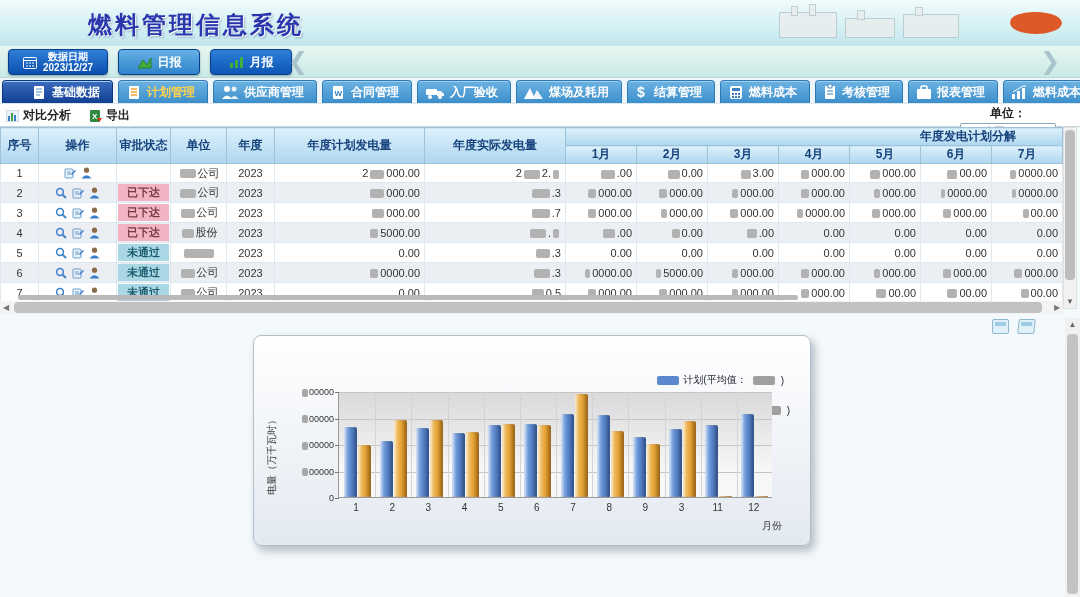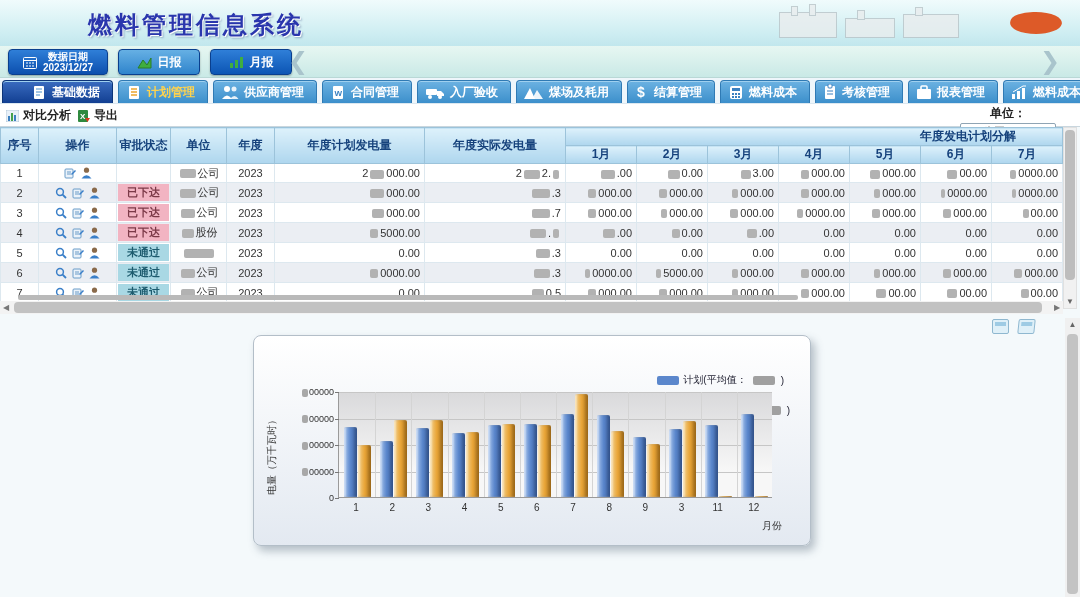--- a/index.html
+++ b/index.html
@@ -37,21 +37,21 @@
   .tab { flex:0 0 auto; height:23px; border-radius:4px 4px 0 0; display:flex; align-items:center; gap:5px;
     padding:0 12px 0 7px; font-size:12px; font-weight:bold; color:#fff; cursor:pointer;
     background:linear-gradient(#6cb2e2,#3c8fcb); border:1px solid #2f7ab4; border-bottom:none; box-shadow:inset 0 1px 0 #9fd0ef; }
   .tab.dark { background:linear-gradient(#3a6cc0,#123f92); border-color:#0c3478;padding-left:28px; }
   .tab.active { color:#ffd34d; }
   .tab svg { display:block; }
 
   
   .toolbar { position:absolute; left:0; top:104px; width:1080px; height:23px; background:#ffffff;
     border-bottom:1px solid #c9d6de; font-size:12px; color:#333; }
-  .tool-left { position:absolute; left:6px; top:3px; display:flex; gap:6px; align-items:center; }
+  .tool-left { position:absolute; left:6px; top:3px; display:flex; gap:18px; align-items:center; }
   .tool-item { display:flex; gap:4px; align-items:center; cursor:pointer; font-weight:bold; color:#222; }
   .tool-right { position:absolute; right:24px; top:1px; display:flex; gap:1px; align-items:center;flex-direction:column; }
   .lbl-b { font-weight:bold; color:#222; }
   .sel { height:19px; background:#fff; border:1px solid #8fa4b4; border-radius:2px; font-size:12px;
     display:flex; align-items:center; padding:0 3px; gap:4px; cursor:pointer; }
   .sel .caret { font-size:8px; color:#444; }
   .gbtn { height:19px; padding:0 7px; background:linear-gradient(#fefefe,#d9dde0); border:1px solid #8a9aa8;
     border-radius:2px; font-size:12px; color:#222; display:flex; align-items:center; cursor:pointer; }
 
   

